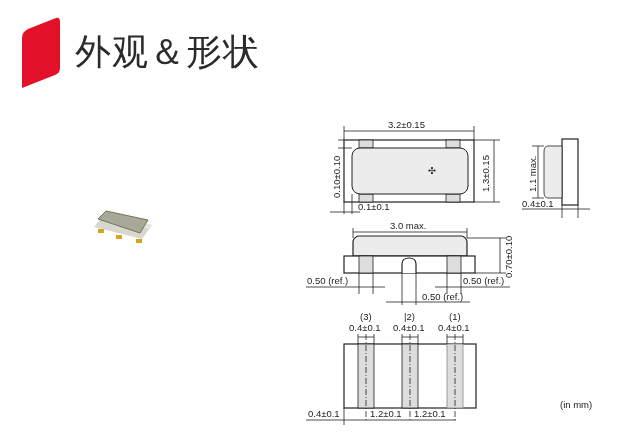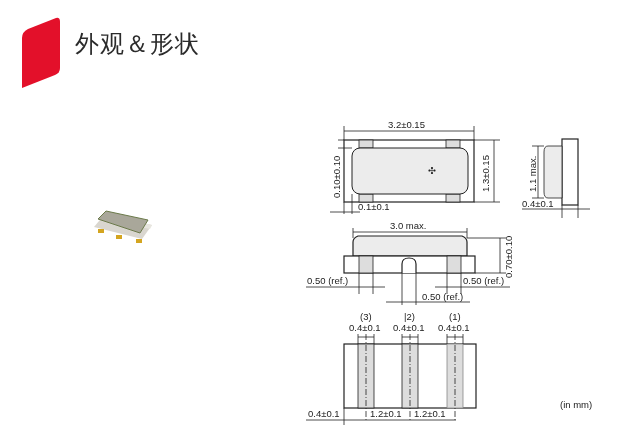--- a/index.html
+++ b/index.html
@@ -1,19 +1,19 @@
 <!DOCTYPE html>
 <html><head>
 <meta charset="utf-8">
 <style>
   html,body{margin:0;padding:0;background:#fff;}
   body{width:618px;height:434px;position:relative;overflow:hidden;font-family:"Liberation Sans",sans-serif;}
   .header{position:absolute;left:0;top:0;width:618px;height:100px;}
   .logo{position:absolute;left:18px;top:16px;}
-  .title{position:absolute;left:75px;top:28px;font-size:24px;color:#2b2b2b;letter-spacing:1px;font-family:"DejaVu Sans",sans-serif;}
+  .title{position:absolute;left:75px;top:28px;font-size:36px;color:#2b2b2b;letter-spacing:1px;font-family:"DejaVu Sans",sans-serif;}
   .photo{position:absolute;left:92px;top:205px;}
   .drawing{position:absolute;left:0;top:0;}
   svg text{font-family:"Liberation Sans",sans-serif;font-size:9.5px;fill:#222;}
 </style>
 </head>
 <body>
 
 <div class="header">
   <svg class="logo" width="46" height="72" viewBox="0 0 46 72">
     <path d="M4 22 Q4 16 10 13 L38 2 Q42 1 42 6 L42 52 Q42 57 37 59 L4 72 Z" fill="#e3102a"></path>

